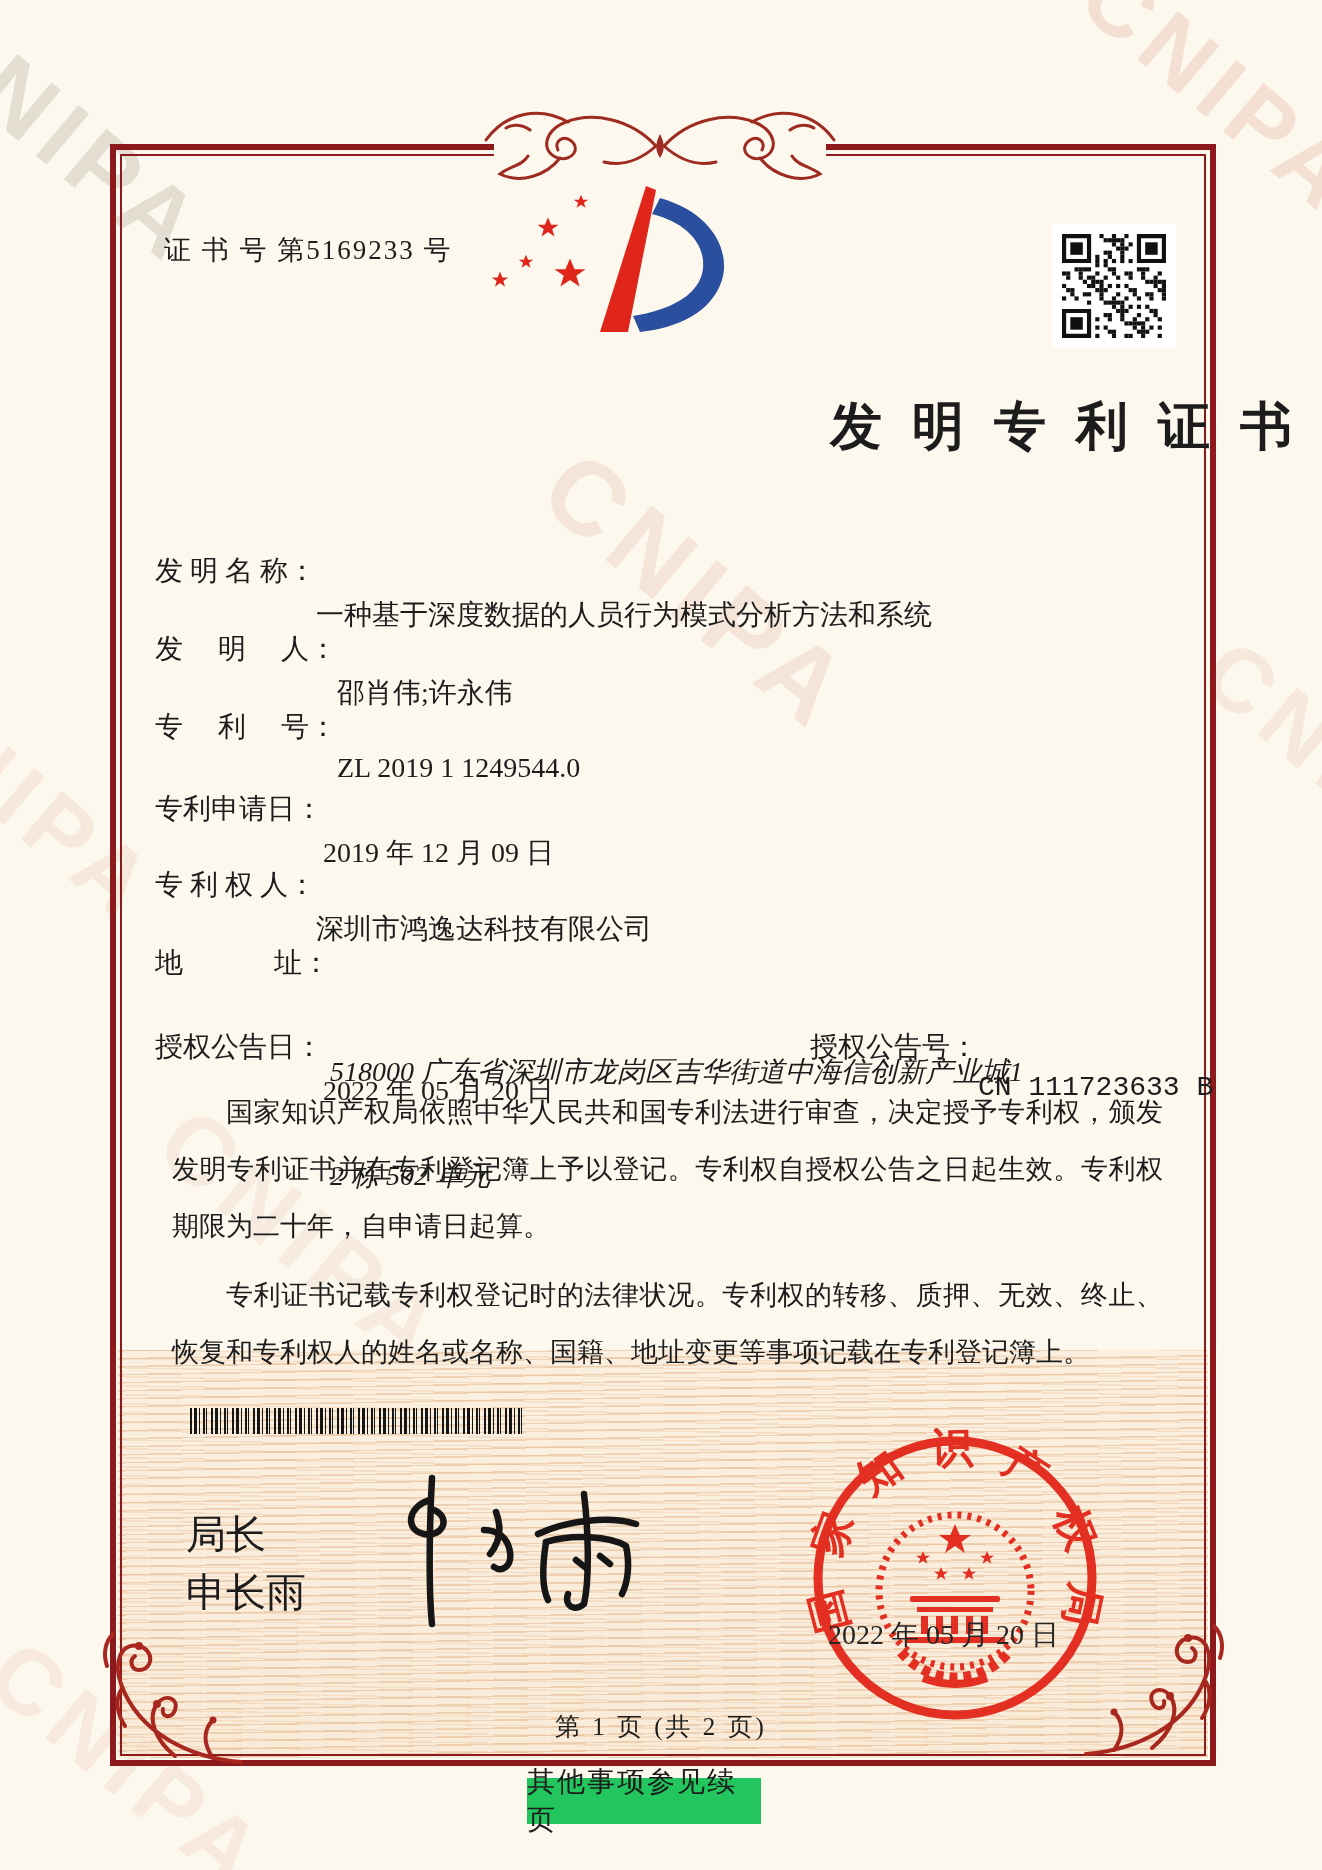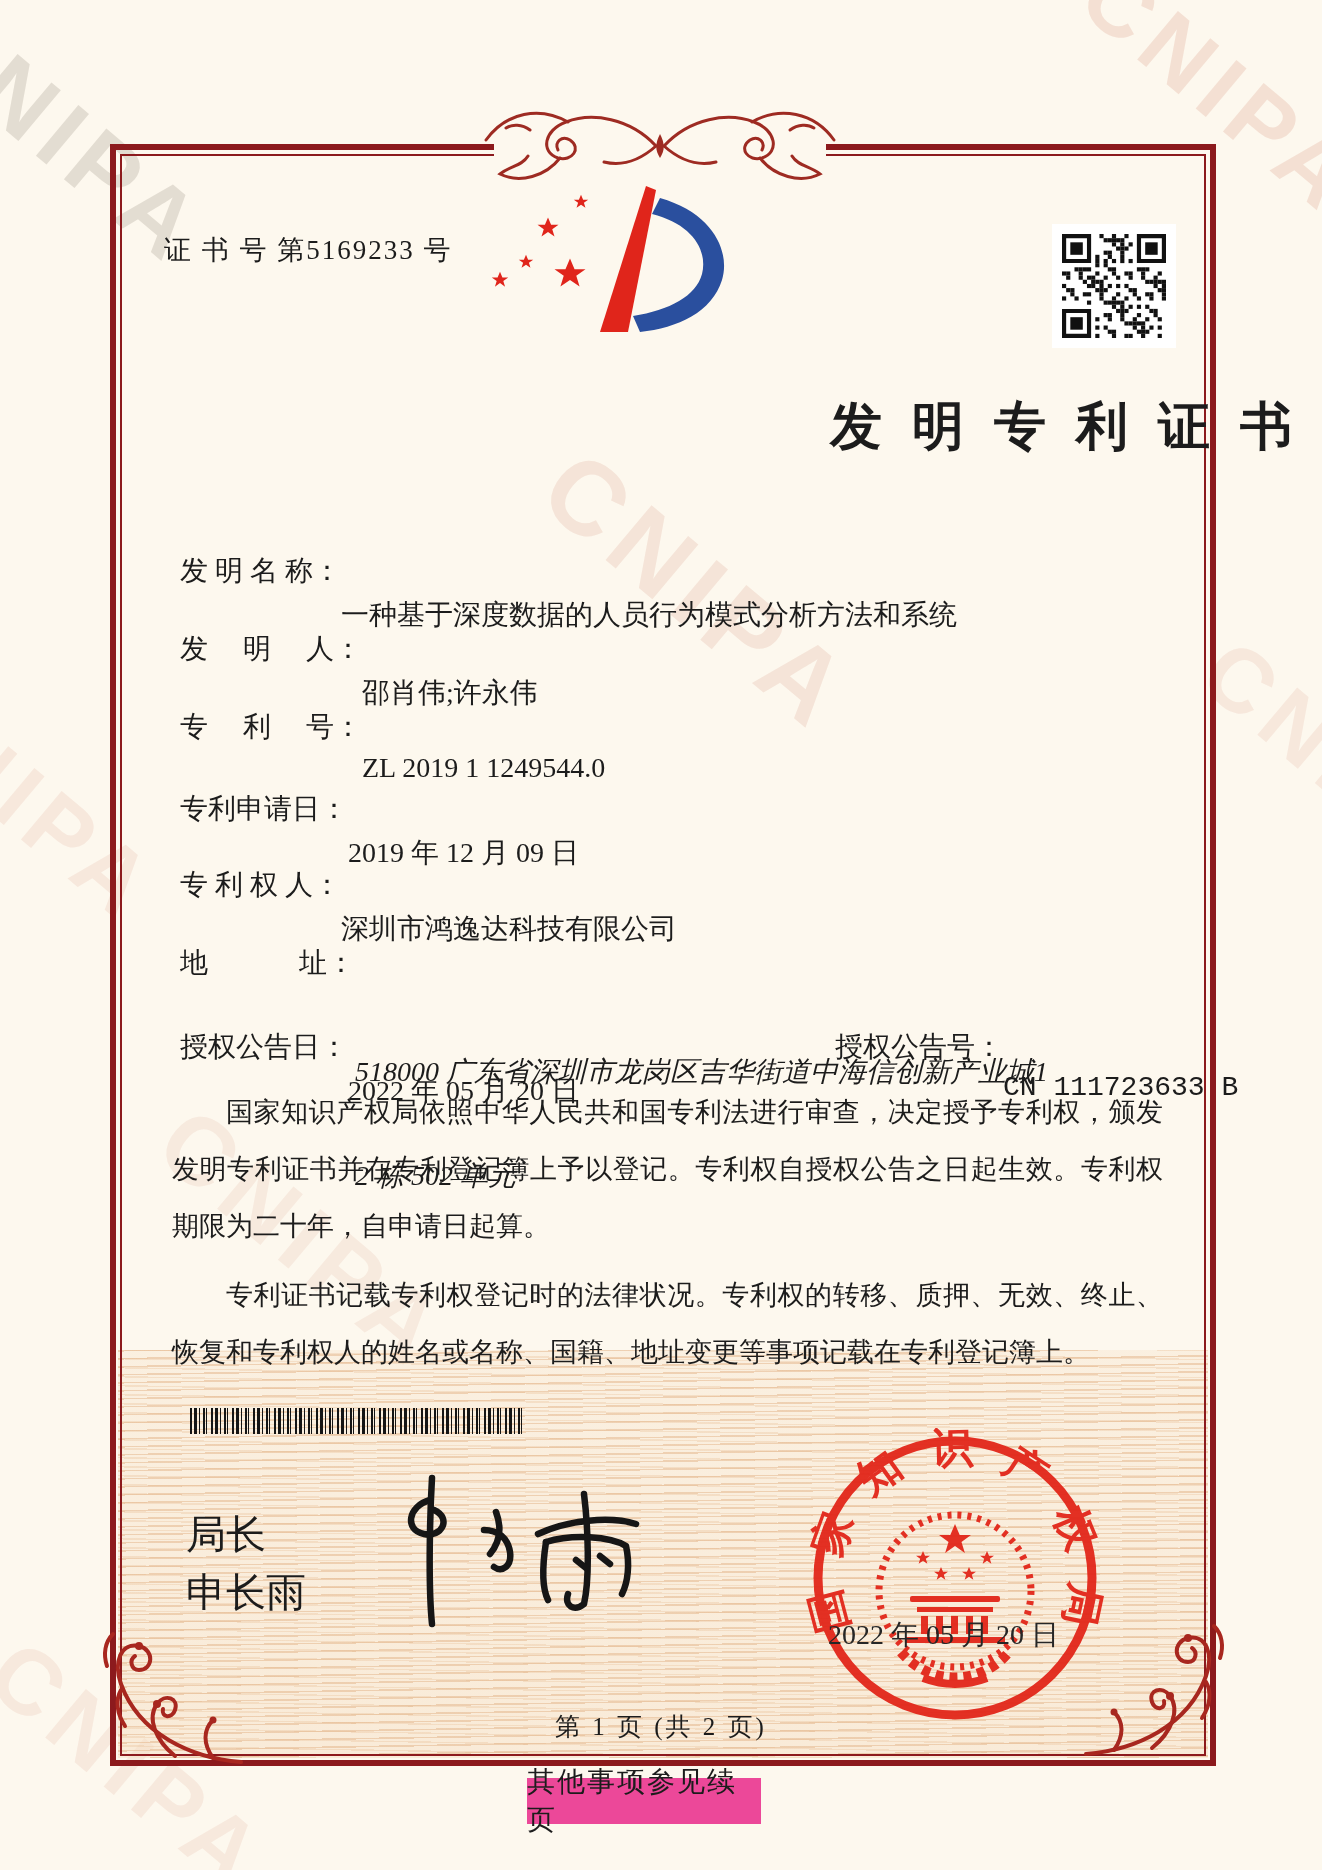--- a/index.html
+++ b/index.html
@@ -33,21 +33,21 @@
       repeating-linear-gradient(179deg, rgba(226,178,134,0.50) 0 1.6px, rgba(226,178,134,0) 1.6px 8px),
       repeating-linear-gradient(181deg, rgba(233,192,152,0.35) 0 1.4px, rgba(233,192,152,0) 1.4px 9px),
       linear-gradient(rgba(246,224,198,0.35),rgba(246,224,198,0.55));
   }
   
   .certno{position:absolute;left:164px;top:232px;font-size:27px;letter-spacing:2px;z-index:3;}
   .title{
     position:absolute;left:0;top:392px;width:100%;text-align:right;z-index:3;
     font-size:52px;font-weight:700;letter-spacing:30px;padding-left:40px;box-sizing:border-box;
   }
-  .row{position:absolute;left:180px;font-size:28px;z-index:3;display:flex;align-items:flex-start;}
+  .row{position:absolute;left:155px;font-size:28px;z-index:3;display:flex;align-items:flex-start;}
   .row .lbl{white-space:pre;flex:none;}
   .row .val{white-space:pre;margin-top:44px;}
   .addr-lines div{line-height:40px;white-space:pre;font-style:italic;}
   .grant2{position:absolute;left:655px;top:0;display:flex;font-size:28px;font-family:Liberation Mono, monospace;}
   .paras{
     position:absolute;left:160px;top:1072px;width:1015px;z-index:3;
     font-size:27px;line-height:57px;text-align:justify;
   }
   .paras p{margin:12px;text-indent:2em;}
   
@@ -64,21 +64,21 @@
   .sig{position:absolute;left:368px;top:1472px;z-index:4;}
   
   .seal{position:absolute;left:805px;top:1428px;z-index:4;opacity:.95;}
   .sealdate{
     position:absolute;left:828px;top:1616px;width:230px;z-index:5;
     font-size:28px;color:#262626;white-space:nowrap;
   }
   .pageinfo{position:absolute;left:0;top:1710px;width:100%;text-align:center;font-size:25px;letter-spacing:3px;z-index:3;}
   .contbox{
     position:absolute;left:527px;top:1778px;width:234px;height:46px;z-index:3;
-    background:#ec4899;display:flex;align-items:center;justify-content:center;
+    background:#22c55e;display:flex;align-items:center;justify-content:center;
     font-size:28px;letter-spacing:2px;
   }
   .ornament-top{position:absolute;left:470px;top:100px;z-index:3;}
   .corner-bl{position:absolute;left:95px;top:1606px;z-index:3;}
   .corner-br{position:absolute;left:1082px;top:1598px;z-index:3;transform:scaleX(-1);}
   .logo{position:absolute;left:478px;top:180px;z-index:3;}
   .qr{position:absolute;left:1052px;top:224px;width:124px;height:124px;background:#fff;z-index:3;
       display:flex;align-items:center;justify-content:center;}
 </style>
 </head>

